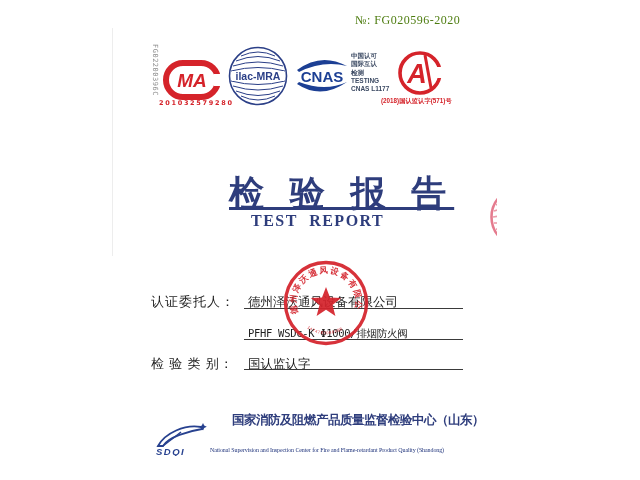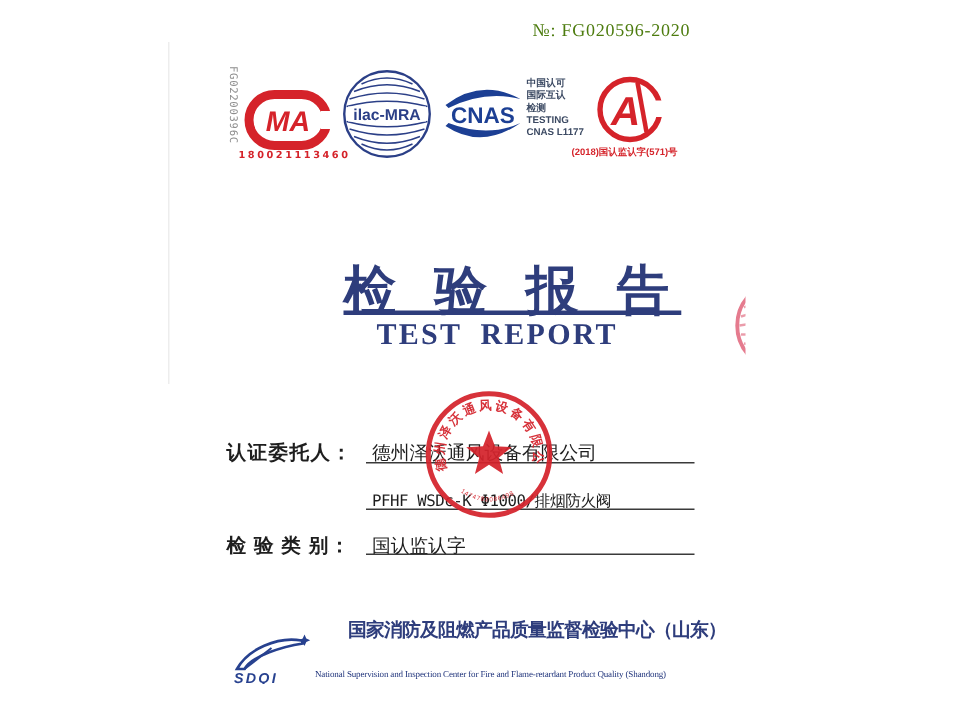--- a/index.html
+++ b/index.html
@@ -16,24 +16,24 @@
               font-weight:bold;color:#d5232a;letter-spacing:1.7px;}
   
   #cnas-info{left:351px;top:52px;font-family:"Liberation Sans",sans-serif;
              font-size:6.5px;line-height:8.3px;color:#3c4a63;font-weight:bold;}
   
   #cal-caption{left:381px;top:97px;font-size:6.3px;color:#d5232a;font-weight:bold;
                font-family:"Liberation Sans",sans-serif;}
   
   #title-zh{left:229px;top:170px;font-size:35px;font-weight:bold;color:#2e3d7c;
             letter-spacing:8px;font-family:"Liberation Sans",sans-serif;text-decoration:underline;}
-  #title-en{left:251px;top:212px;font-size:20px;font-weight:bold;color:#2e3d7c;
+  #title-en{left:251px;top:212px;font-size:16px;font-weight:bold;color:#2e3d7c;
             letter-spacing:1.5px;word-spacing:6px;font-family:"Liberation Serif",serif;}
   
-  .f-label{left:151px;font-size:13px;color:#1e1e1e;letter-spacing:1px;white-space:pre;font-weight:bold;}
+  .f-label{left:151px;font-size:13px;color:#1e1e1e;letter-spacing:1px;white-space:pre;}
   .f-value{left:248px;font-size:12.5px;color:#1e1e1e;white-space:nowrap;}
   .f-line{left:244px;width:219px;height:1px;background:#3a3a3a;}
   #row2-value{font-family:"DejaVu Sans Mono",monospace;font-size:10.5px;letter-spacing:-0.3px;}
   
   #org-zh{left:208px;top:412px;font-size:12.5px;font-weight:bold;color:#2e3d7c;
           letter-spacing:-0.5px;font-family:"Liberation Sans",sans-serif;white-space:nowrap;padding-left:24px;}
   #org-en{left:210px;top:447px;font-size:6px;color:#21357c;letter-spacing:-0.1px;
           font-family:"Liberation Serif",serif;white-space:nowrap;}
   #edge-line{left:112px;top:28px;width:1px;height:228px;background:rgba(60,60,60,.09);}
   #partial-seal-wrap{left:471px;top:186px;width:26px;height:64px;overflow:hidden;}
@@ -48,21 +48,21 @@
 
   <div class="abs" id="report-no"><span>№:</span>&nbsp;<span>FG020596-2020</span></div>
 
   <div class="abs" id="side-code">FG02200396C</div>
 
   <svg class="abs" style="left:162px;top:59px" width="60" height="42" viewBox="0 0 60 42">
     <rect x="4" y="4" width="52" height="34" rx="17" fill="none" stroke="#d5232a" stroke-width="6"></rect>
     <rect x="52" y="15" width="8" height="12" fill="#ffffff"></rect>
     <text x="30" y="28" text-anchor="middle" font-size="19" font-weight="bold" font-style="italic" fill="#d5232a">MA</text>
   </svg>
-  <div class="abs" id="cma-number">180021113460</div>
+  <div class="abs" id="cma-number">201032579280</div>
 
   <svg class="abs" style="left:228px;top:46px" width="60" height="60" viewBox="0 0 60 60">
     <circle cx="30" cy="30" r="28.5" fill="none" stroke="#2b3f87" stroke-width="1.6"></circle>
     <path d="M13,10 Q30,2 47,10" fill="none" stroke="#2b3f87" stroke-width="1"></path>
     <path d="M8,15 Q30,6 52,15" fill="none" stroke="#2b3f87" stroke-width="1"></path>
     <path d="M5,20 Q30,12 55,20" fill="none" stroke="#2b3f87" stroke-width="1"></path>
     <path d="M3,25 Q30,18 57,25" fill="none" stroke="#2b3f87" stroke-width="1"></path>
     <path d="M3,35 Q30,42 57,35" fill="none" stroke="#2b3f87" stroke-width="1"></path>
     <path d="M5,40 Q30,48 55,40" fill="none" stroke="#2b3f87" stroke-width="1"></path>
     <path d="M8,45 Q30,54 52,45" fill="none" stroke="#2b3f87" stroke-width="1"></path>

